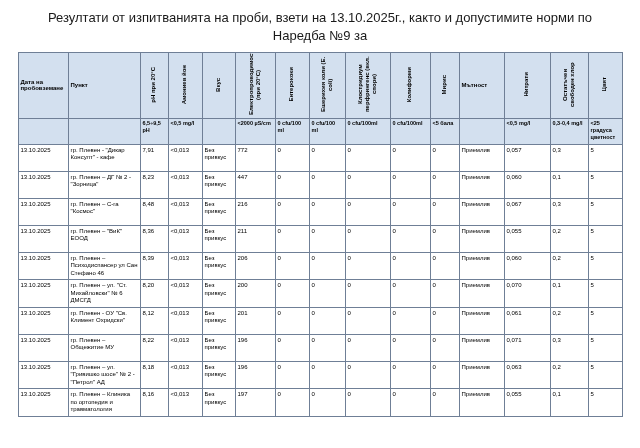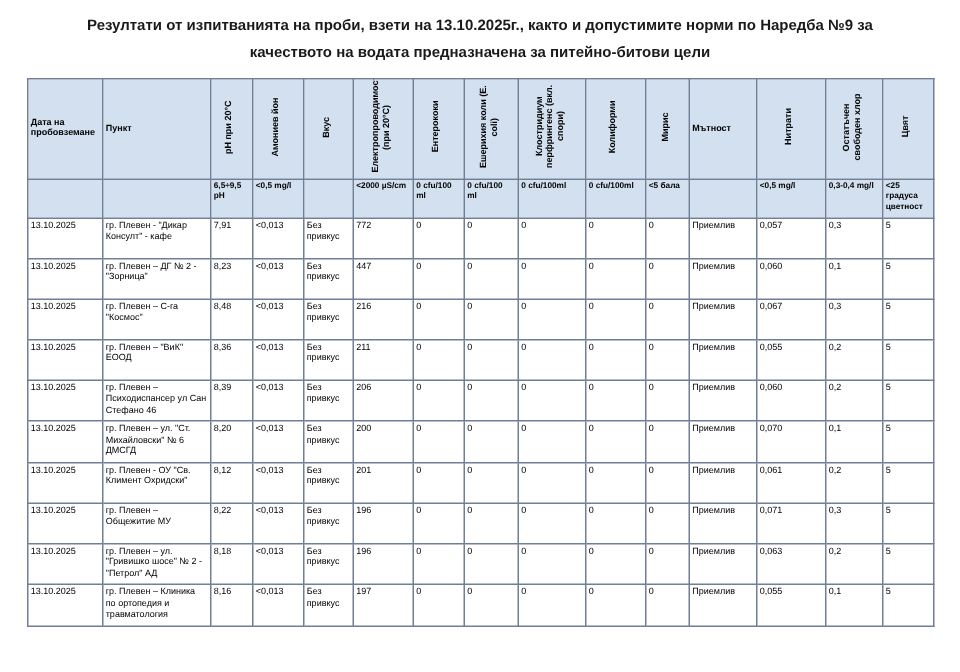--- a/index.html
+++ b/index.html
@@ -1,39 +1,38 @@
 <!DOCTYPE html>
 <html><head>
 <meta charset="utf-8">
 <style>
   * { box-sizing: border-box; margin: 0; padding: 0; }
   html, body { width: 640px; height: 448px; background: #ffffff; overflow: hidden; }
   body { font-family: "Liberation Sans", sans-serif; color: #000; }
 
   .title-block { text-align: center; padding: 9px 45px 4px 45px; }
-  .title-line { font-size: 10px; line-height: 18px; color: #1a1a1a; font-weight: bold; }
+  .title-line { font-size: 13px; line-height: 18px; color: #1a1a1a; }
 
   table.results { border-collapse: collapse; table-layout: fixed; margin: 3px auto 0 auto; }
   th, td { border: 1px solid #6f7f96; overflow: hidden; }
 
   thead th { background: #d3e0ef; font-weight: bold; }
   tr.labels th { height: 64px; vertical-align: middle; text-align: center; font-size: 6px; line-height: 1.15; padding: 1px; }
   tr.labels th.h { text-align: left; vertical-align: middle; padding: 1px 2px; }
   .v { writing-mode: vertical-rl; transform: rotate(180deg); display: inline-block; max-height: 61px; line-height: 1.2; white-space: normal; }
 
   tr.norms th { height: 26px; font-size: 5.5px; text-align: left; vertical-align: top; padding: 1px 2px; line-height: 1.25; word-wrap: break-word; }
 
   tbody td { font-size: 6px; vertical-align: top; text-align: left; padding: 2px 2px; line-height: 1.25; height: 27px; word-wrap: break-word; background: #fff; }
 </style>
 </head>
 <body>
 
 <div class="title-block">
   <div class="title-line">Резултати от изпитванията на проби, взети на 13.10.2025г., както и допустимите норми по Наредба №9 за</div>
-  <div class="title-line">качеството на водата предназначена за питейно-битови цели</div>
 </div>
 
 <table class="results">
     <colgroup>
       <col style="width: 50px;">
       <col style="width: 72px;">
       <col style="width: 28px;">
       <col style="width: 34px;">
       <col style="width: 33px;">
       <col style="width: 40px;">

